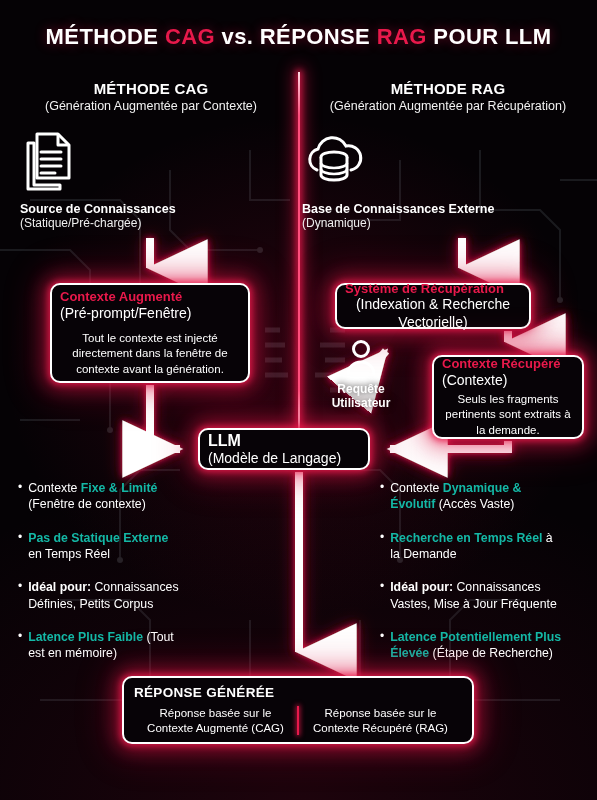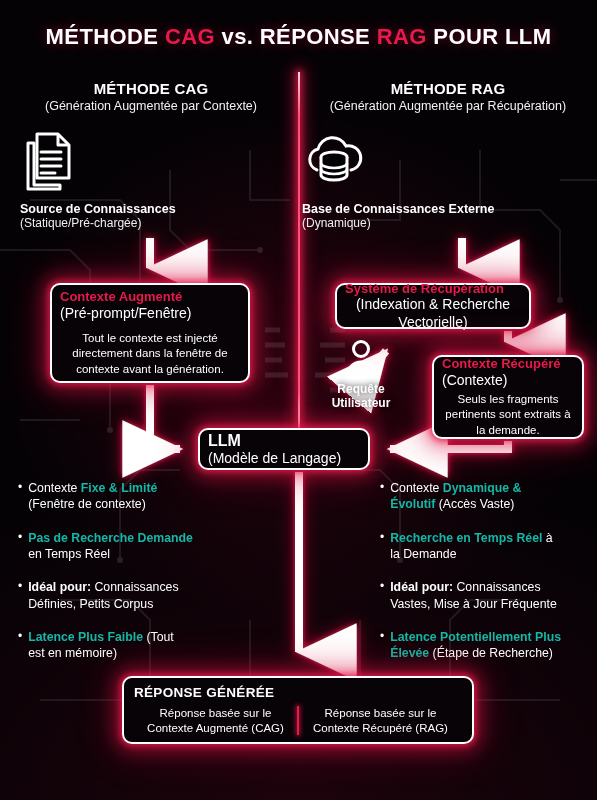--- a/index.html
+++ b/index.html
@@ -252,21 +252,21 @@
     <div class="bs">(Modèle de Langage)</div>
   </div>
 
   <div class="bullets" id="bul-cag">
     <div class="bul">
       <span class="dot">•</span>
       <span class="txt"><span>Contexte </span><b>Fixe &amp; Limité</b><br><span>(Fenêtre de contexte)</span></span>
     </div>
     <div class="bul">
       <span class="dot">•</span>
-      <span class="txt"><b>Pas de Recherche Demande</b><br><span>en Temps Réel</span></span>
+      <span class="txt"><b>Pas de Statique Externe</b><br><span>en Temps Réel</span></span>
     </div>
     <div class="bul">
       <span class="dot">•</span>
       <span class="txt"><i>Idéal pour:</i><span> Connaissances</span><br><span>Définies, Petits Corpus</span></span>
     </div>
     <div class="bul">
       <span class="dot">•</span>
       <span class="txt"><b>Latence Plus Faible</b><span> (Tout</span><br><span>est en mémoire)</span></span>
     </div>
   </div>

